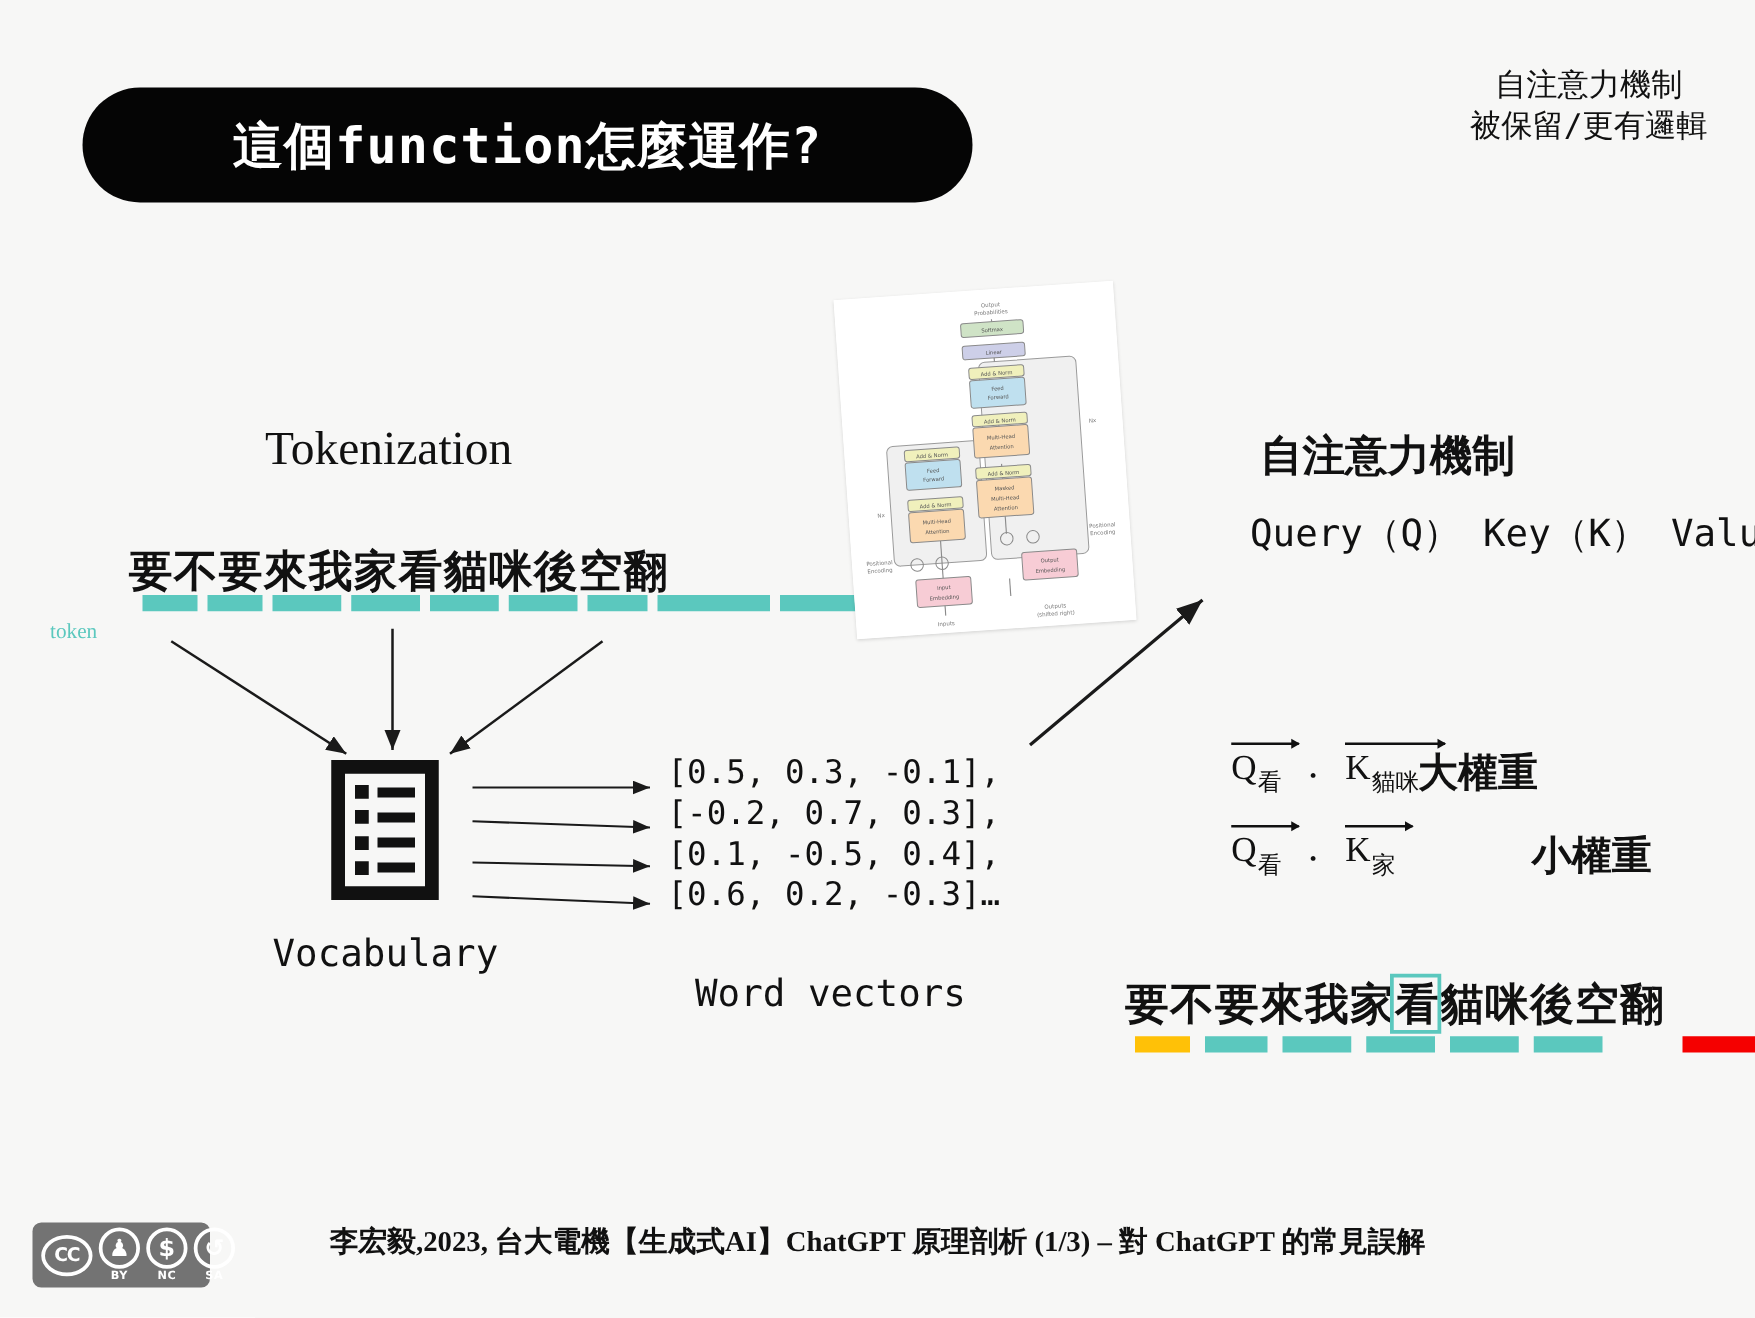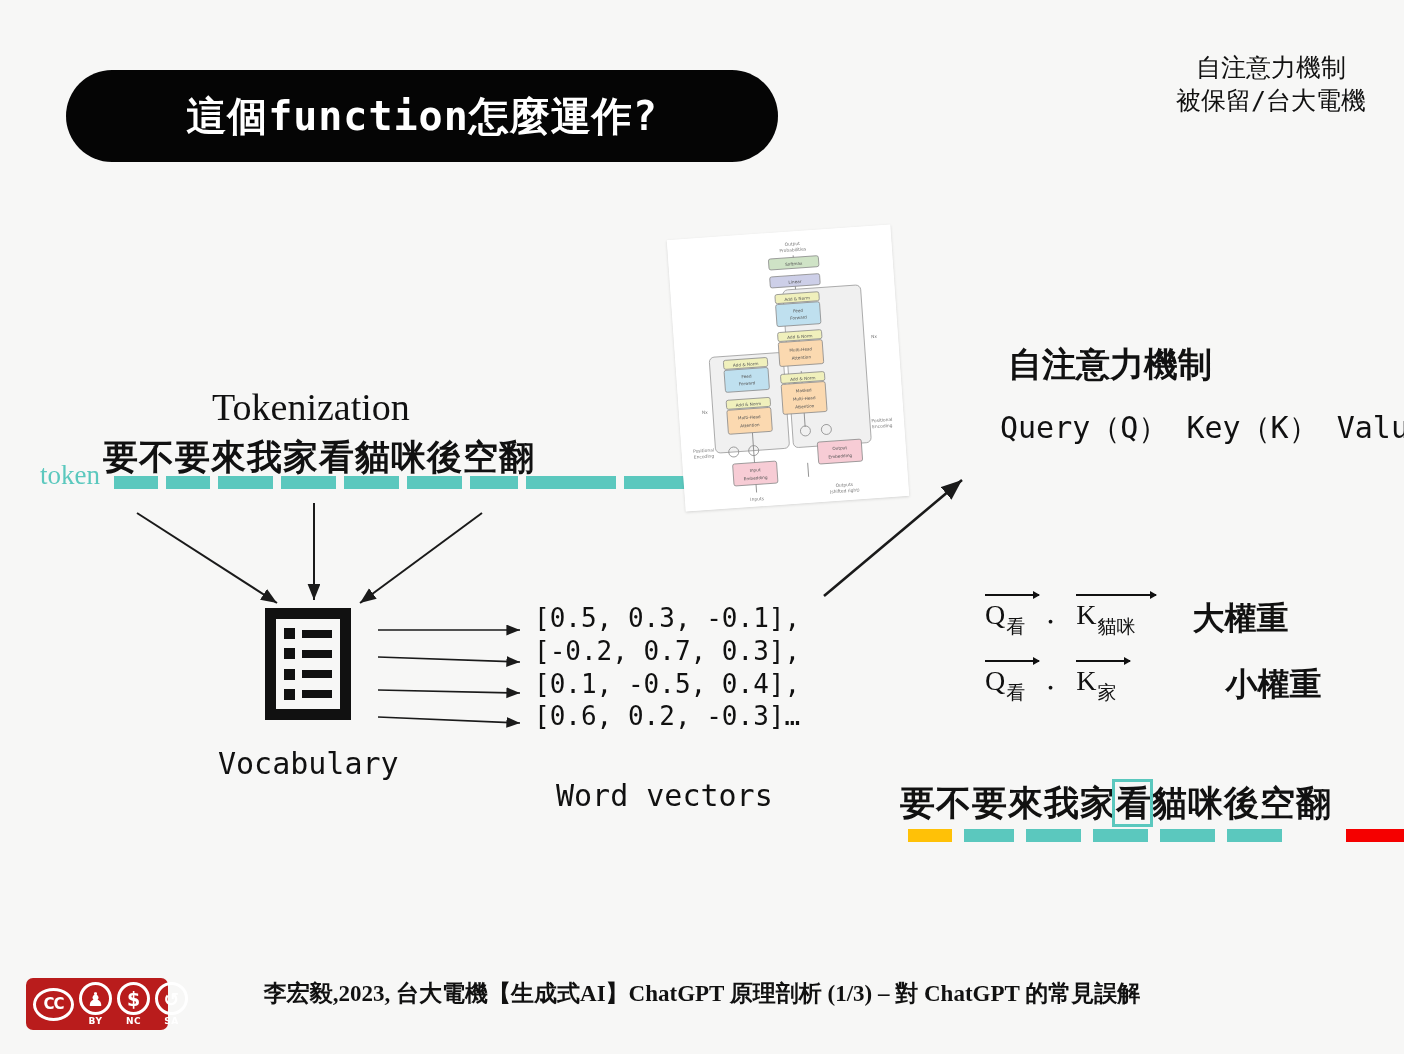--- a/index.html
+++ b/index.html
@@ -54,21 +54,20 @@
 
   
   #tokenization-heading {
     position: absolute;
     left: 212px;
     top: 337px;
     font-family: "Liberation Serif", serif;
     font-size: 38px;
     color: #111111;
     white-space: nowrap;
-    margin-top: 48px;
   }
   #attention-heading {
     position: absolute;
     left: 1008px;
     top: 342px;
     font-family: "Liberation Sans", sans-serif;
     font-size: 34px;
     font-weight: 700;
     color: #111111;
     white-space: nowrap;
@@ -82,23 +81,23 @@
     font-family: "Liberation Sans", sans-serif;
     font-size: 35px;
     font-weight: 700;
     letter-spacing: 1px;
     white-space: nowrap;
     color: #111111;
   }
   #token-label {
     position: absolute;
     left: 40px;
-    top: 460px;
+    top: 495px;
     font-family: "Liberation Serif", serif;
-    font-size: 27px;
+    font-size: 17px;
     color: #5bc8be;
   }
   #token-bars {
     position: absolute;
     left: 114px;
     top: 476px;
     display: flex;
     align-items: center;
     gap: 8px;
   }
@@ -235,21 +234,21 @@
   }
   .weight-label {
     font-family: "Liberation Sans", sans-serif;
     font-size: 32px;
     font-weight: 700;
     line-height: 1;
     padding-top: 10px;
     white-space: nowrap;
     color: #111111;
   }
-  #w-row-1 .weight-label { margin-left: 58px; }
+  #w-row-1 .weight-label { }
   #w-row-2 .weight-label { margin-left: 110px; }
 
   
   #attn-sentence {
     position: absolute;
     left: 900px;
     top: 780px;
     font-family: "Liberation Sans", sans-serif;
     font-size: 35px;
     font-weight: 700;
@@ -320,21 +319,21 @@
     font-weight: 700;
     color: #111111;
     white-space: nowrap;
   }
   #cc-badge {
     position: absolute;
     left: 26px;
     top: 978px;
     width: 142px;
     height: 52px;
-    background: #b91c1c;
+    background: #737373;
     border-radius: 7px;
     display: flex;
     align-items: center;
     padding: 0 7px;
     box-sizing: border-box;
     gap: 5px;
   }
   .cc-circle {
     width: 33px;
     height: 33px;
@@ -365,21 +364,21 @@
 <body>
 
 <div id="slide">
 
   <div id="title-pill">
     <span id="title-text">這個function怎麼運作?</span>
   </div>
 
   <div id="top-right-note">
     <div>自注意力機制</div>
-    <div>被保留/台大電機</div>
+    <div>被保留/更有邏輯</div>
   </div>
 
   <div id="tokenization-heading">Tokenization</div>
 
   <div id="left-sentence">要不要來我家看貓咪後空翻</div>
   <div id="token-label">token</div>
   <div id="token-bars">
       <span class="tokbar" style="width: 44px;"></span>
       <span class="tokbar" style="width: 44px;"></span>
       <span class="tokbar" style="width: 55px;"></span>

